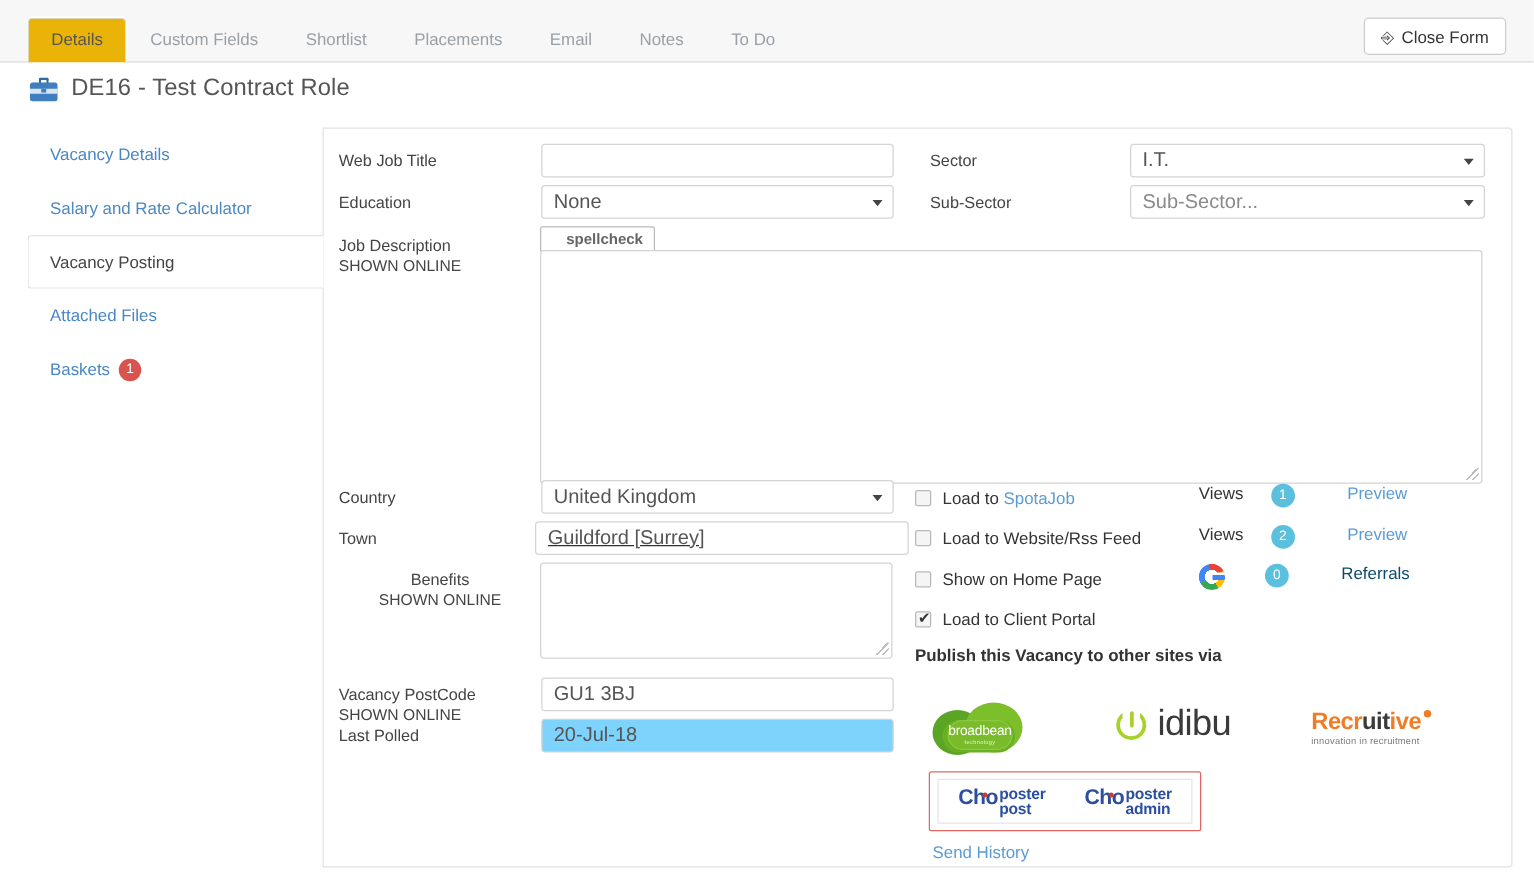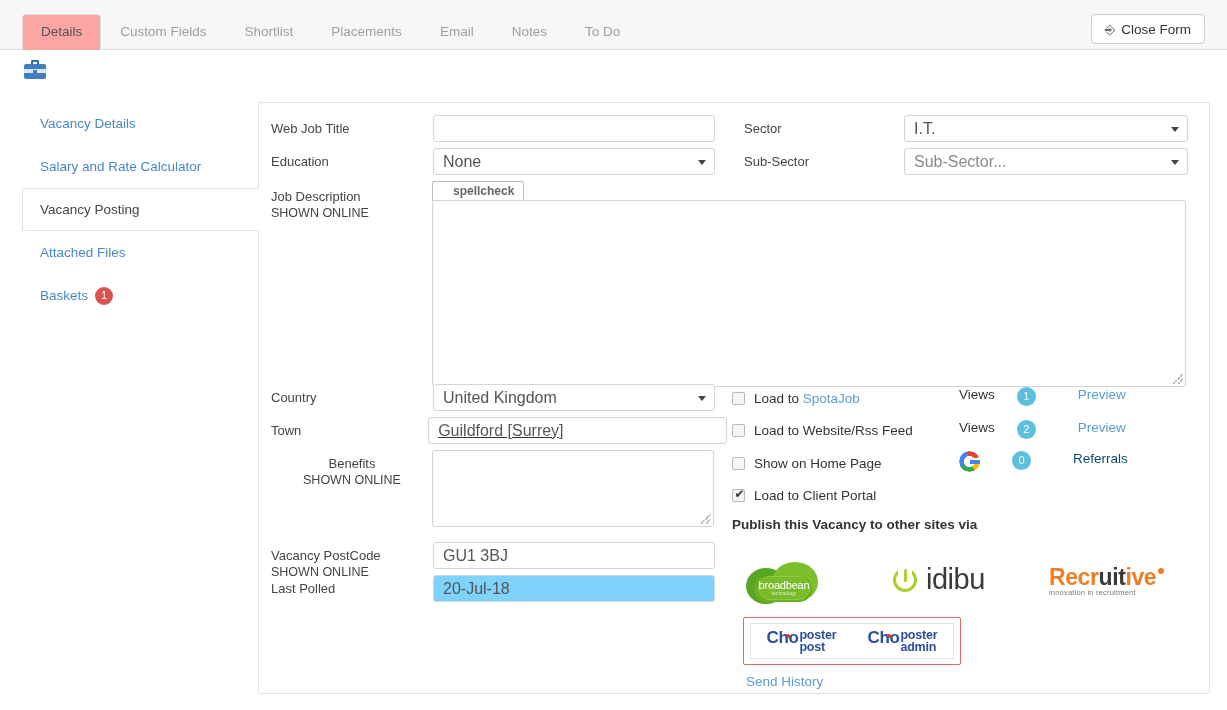--- a/index.html
+++ b/index.html
@@ -28,21 +28,21 @@
     font-size: 13.5px;
     color: #9aa0a6;
     border: 1px solid transparent;
     border-bottom: none;
     border-radius: 4px 4px 0 0;
     line-height: 1.2;
     cursor: pointer;
     white-space: nowrap;
   }
   .tab.active {
-    background: #fca5a5;
+    background: #eab308;
     color: #555555;
     border-color: #dddddd;
     position: relative;
     z-index: 3;
     box-shadow: 0 -1px 0 #ffffff;
   }
   .tab.active::after{
     content:""; position:absolute; left:0; right:0; bottom:-1px; height:1px; background:#ffffff;
   }
 
@@ -242,21 +242,21 @@
     content:""; position:absolute; left:50%; margin-left:-7px; top:-5px; width:14px; height:8px;
     background:#ffffff;
   }
   .power::after{
     content:""; position:absolute; left:50%; margin-left:-1.5px; top:-2px; width:3px; height:13px;
     background:#a8d22a; border-radius:2px;
   }
   .idibu-text{ font-size:29px; color:#3a3a3a; letter-spacing:-.5px; line-height:1; }
 
   #recruitive{ position:absolute; }
-  .rec-t1{ font-size:23px; font-weight:bold; line-height:19px; letter-spacing:-.4px; position:relative; }
+  .rec-t1{ font-size:19px; font-weight:bold; line-height:19px; letter-spacing:-.4px; position:relative; }
   .rec-t1 .o{ color:#f07c24; }
   .rec-t1 .d{ color:#3a3a3a; }
   .rec-dot{
     display:inline-block; width:6px; height:6px; border-radius:50%;
     background:#f07c24; position:absolute; right:-8px; top:0;
   }
   .rec-t2{ font-size:7.5px; color:#7a7a7a; letter-spacing:.2px; margin-top:1px; }
 
   #choposter-box{
     position:absolute; border:1px solid #e06666; border-radius:2px;
@@ -317,20 +317,21 @@
   </div>
 
   <div id="titlerow">
     <div id="title-wrap">
       <span class="briefcase">
         <span class="handle"></span>
           <span class="body"></span>
           <span class="strip"></span>
           <span class="lock"></span>
       </span>
+      <span id="title-text">DE16 - Test Contract Role</span>
     </div>
 
     <div id="toolbar">
       <div class="tbtn">
         <span>Actions</span>
         <span class="caret"></span>
       </div>
       <div class="tbtn icon-only">
         <span class="blue-ico">❐</span>
       </div>

